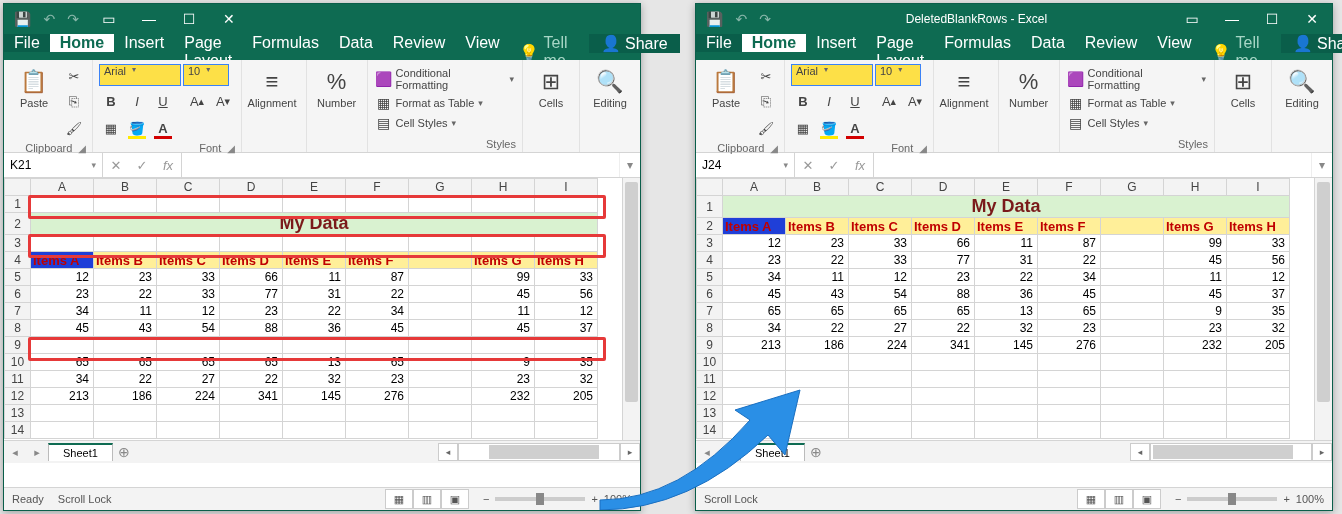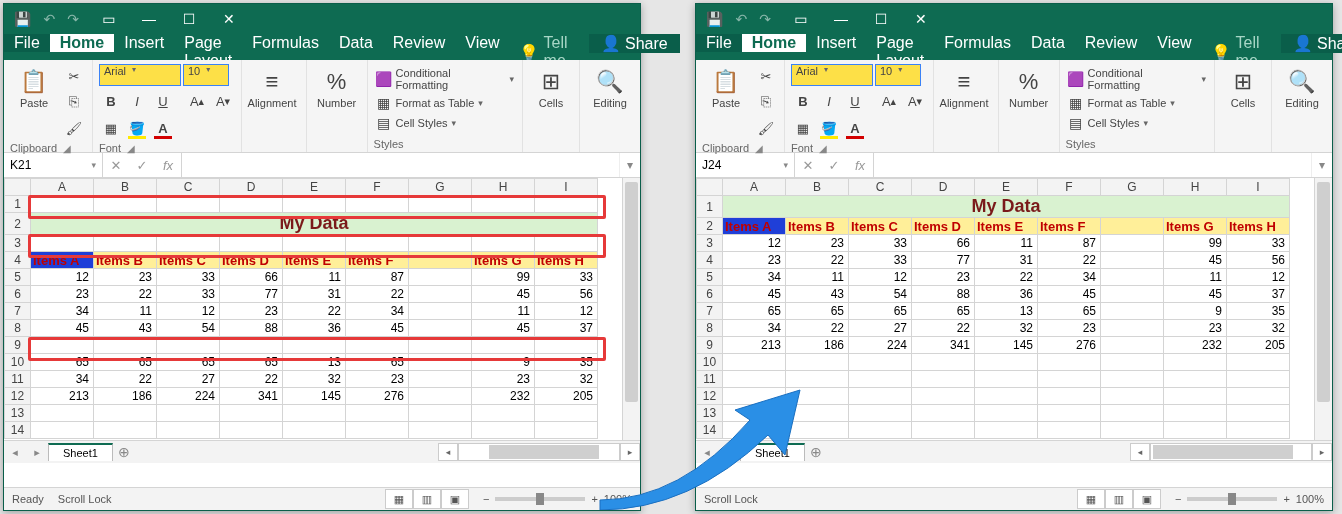--- a/index.html
+++ b/index.html
@@ -77,21 +77,21 @@
     flex-direction:column;
     position:relative;
     padding:4px 6px 0;
   }
   .rgroup .glabel{
     text-align:center;
     font-size:11px;
     color:#666;
     padding:2px 0;
     display:flex;
-    justify-content:flex-start;
+    justify-content:flex-end;
     align-items:center;
     gap:6px;
   }
   .rgroup .glabel .dlg{ font-size:10px; color:#888;}
   .rgroup .gbody{ flex:1; display:flex; align-items:flex-start; gap:4px;}
   .ibtn{ width:22px;height:22px;display:inline-flex;align-items:center;justify-content:center;border:1px solid transparent; cursor:pointer; font-size:13px;}
   .combo{ height:20px; border:1px solid #3b82f6; background:#fde047; display:inline-flex;align-items:flex-start; padding:0 4px; font-size:11px; gap:6px;}
   .combo .arrow{font-size:8px;color:#666;}
   .bigbtn{ width:42px; display:flex;flex-direction:column;align-items:center;justify-content:center;gap:2px;padding:4px 2px;cursor:pointer;border:1px solid transparent;}
   .bigbtn .ic{font-size:22px;}
@@ -558,20 +558,21 @@
   </div>
 </div>
 
 <div class="window win-right">
   <div class="titlebar">
     <div class="qat">
       <span>💾</span>
       <span style="opacity:.5">↶</span>
       <span style="opacity:.5">↷</span>
     </div>
+    <div class="title">DeletedBlankRows - Excel</div>
     <div class="winbtns">
       <div class="winbtn">▭</div>
       <div class="winbtn">—</div>
       <div class="winbtn">☐</div>
       <div class="winbtn close">✕</div>
     </div>
   </div>
 
   <div class="menubar">
     <div class="tab file">File</div>

